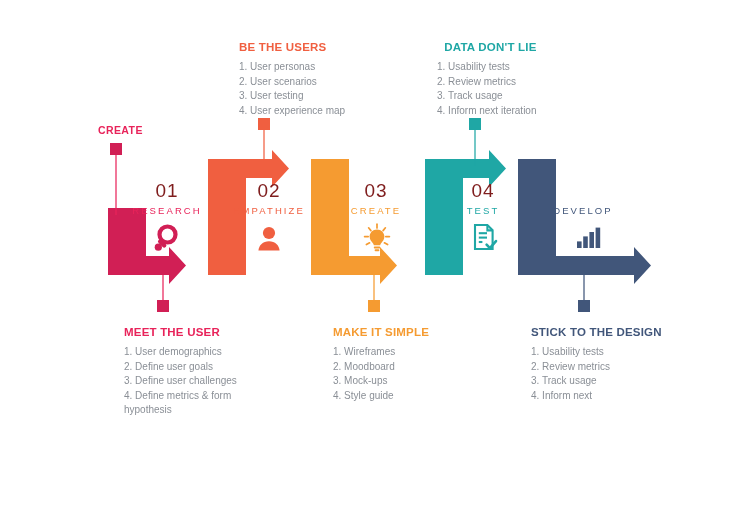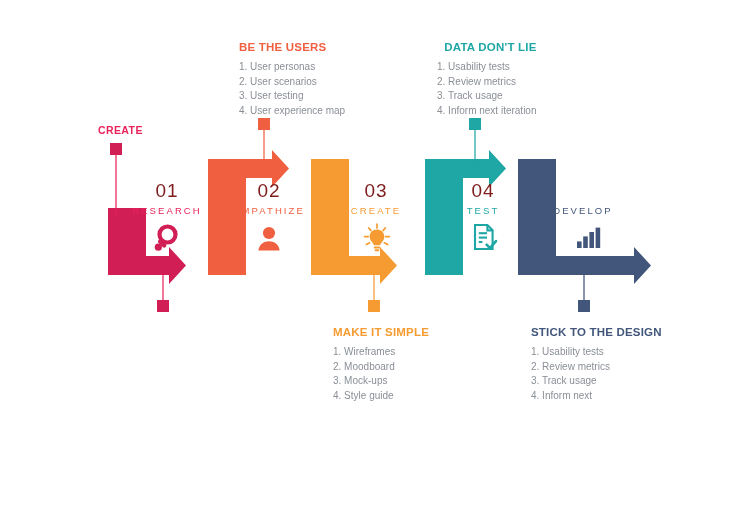--- a/index.html
+++ b/index.html
@@ -149,20 +149,27 @@
   <div class="step-name" style="left:528px;top:205px;color:#41567A;">DEVELOP</div>
   <div class="step-icon" style="left:568px;top:225px;">
     <svg width="26" height="26" viewBox="0 0 26 26">
       <rect x="2" y="16.4" width="4.6" height="6.6" fill="#41567A"></rect>
       <rect x="8.2" y="11.4" width="4.6" height="11.6" fill="#41567A"></rect>
       <rect x="14.4" y="7.0" width="4.6" height="16" fill="#41567A"></rect>
       <rect x="20.6" y="2.6" width="4.6" height="20.4" fill="#41567A"></rect>
     </svg>
   </div>
 
+  <div class="callout wrapitems" style="left:124px;top:326px;">
+    <div class="c-title" style="color:#E8235A;">MEET THE USER</div>
+    <div class="c-item">1. User demographics</div>
+    <div class="c-item">2. Define user goals</div>
+    <div class="c-item">3. Define user challenges</div>
+    <div class="c-item">4. Define metrics &amp; form hypothesis</div>
+  </div>
 
   <div class="callout" style="left:239px;top:41px;">
     <div class="c-title" style="color:#F05F40;">BE THE USERS</div>
     <div class="c-item">1. User personas</div>
     <div class="c-item">2. User scenarios</div>
     <div class="c-item">3. User testing</div>
     <div class="c-item">4. User experience map</div>
   </div>
 
   <div class="callout" style="left:333px;top:326px;">

